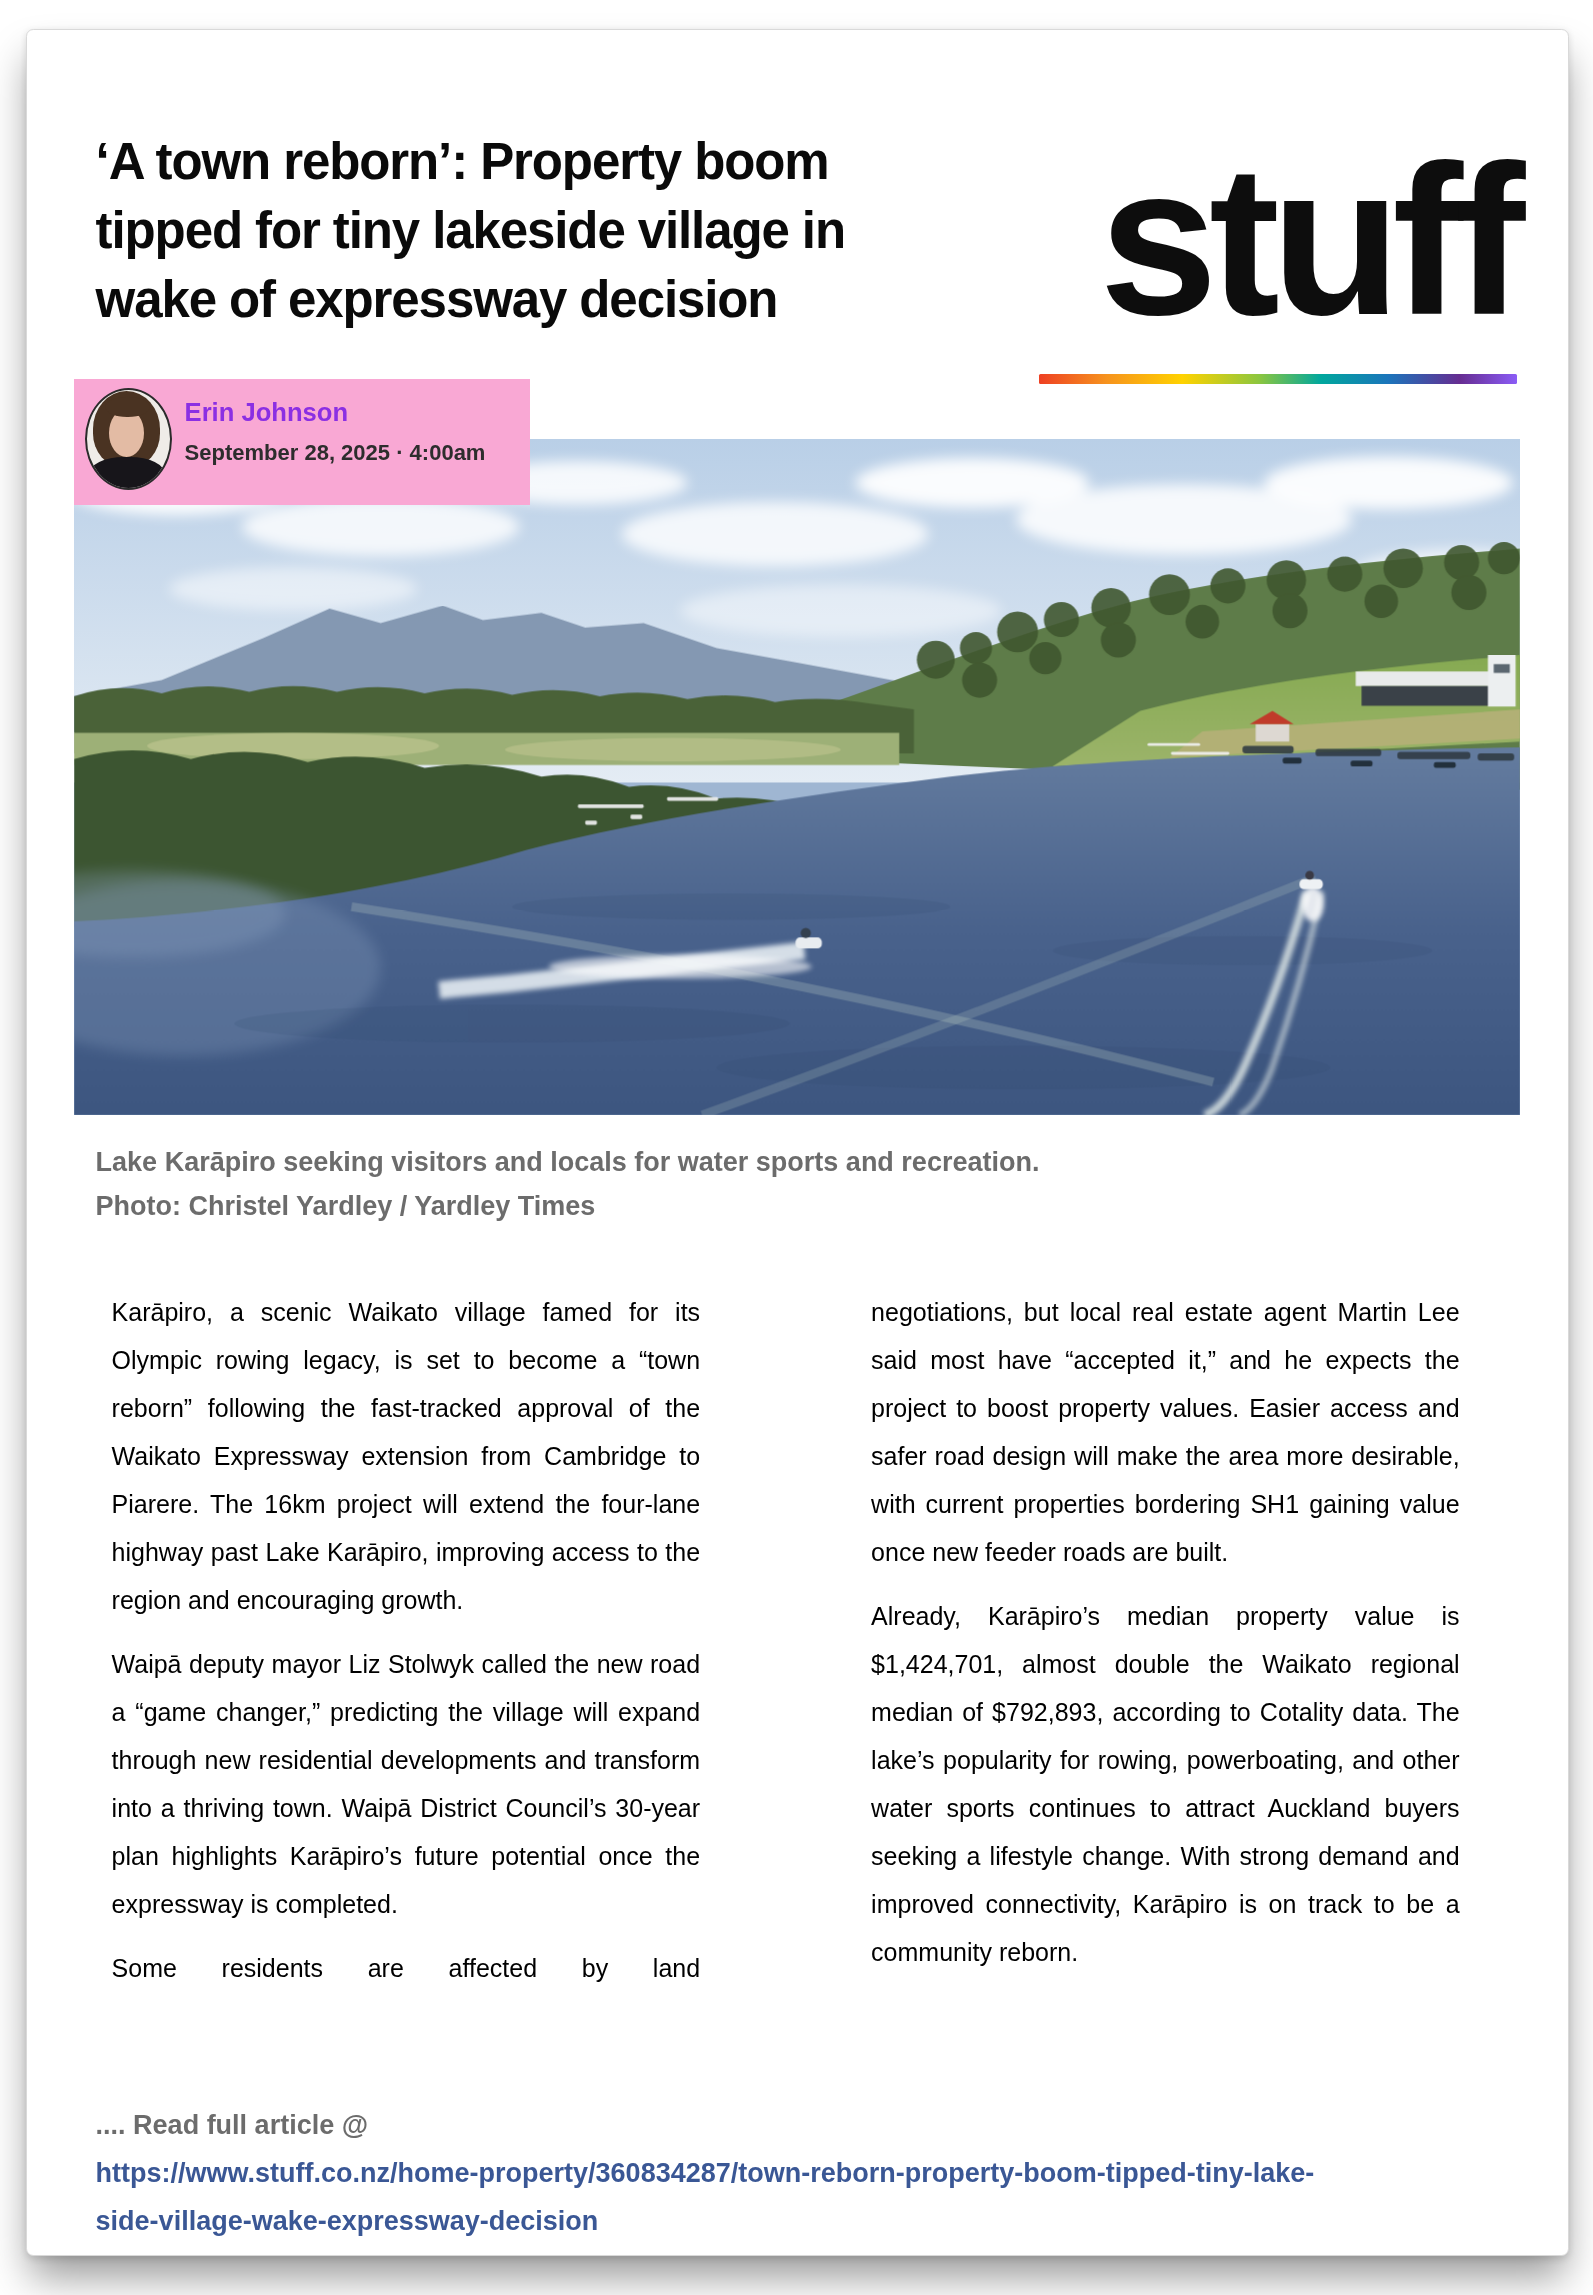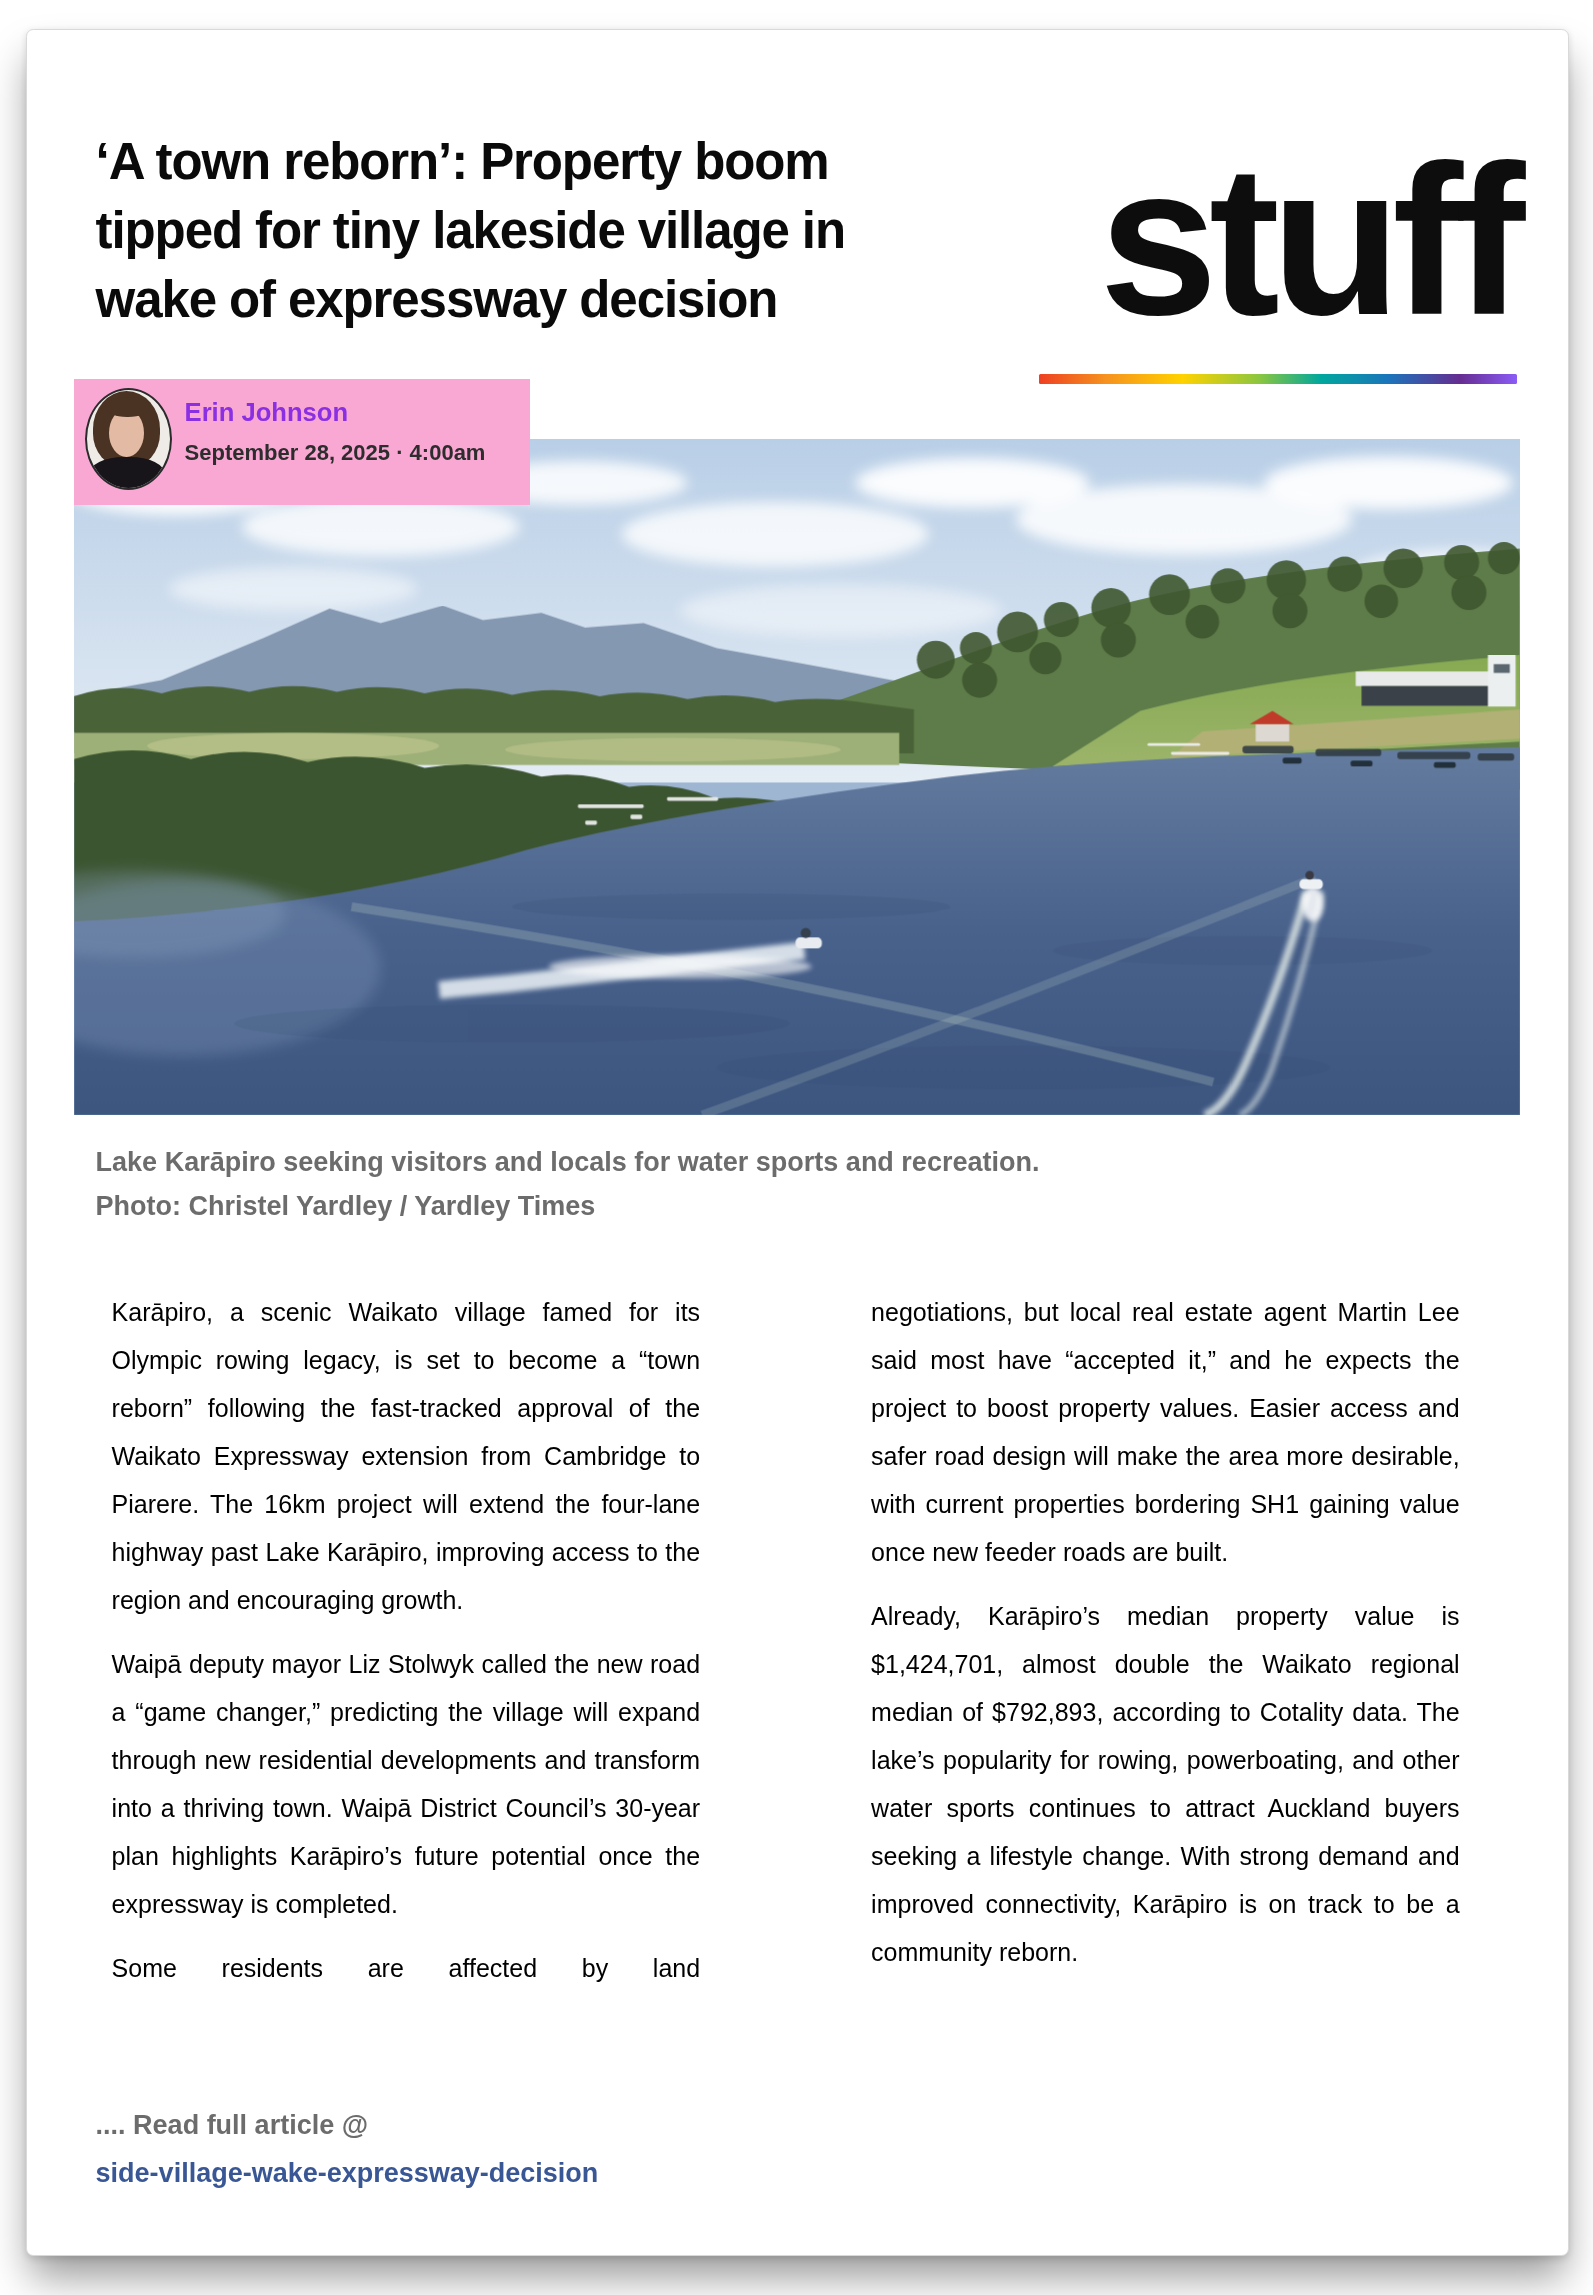--- a/index.html
+++ b/index.html
@@ -217,18 +217,19 @@
     </div>
     <div class="col">
       <p>negotiations, but local real estate agent Martin Lee said most have “accepted it,” and he expects the project to boost property values. Easier access and safer road design will make the area more desirable, with current properties bordering SH1 gaining value once new feeder roads are built.</p>
       <p>Already, Karāpiro’s median property value is $1,424,701, almost double the Waikato regional median of $792,893, according to Cotality data. The lake’s popularity for rowing, powerboating, and other water sports continues to attract Auckland buyers seeking a lifestyle change. With strong demand and improved connectivity, Karāpiro is on track to be a community reborn.</p>
     </div>
   </div>
 
   <div class="footer">
     <div class="footer-lead">.... Read full article @</div>
     <a class="footer-url" href="#">
+      <span style="display:block">https://www.stuff.co.nz/home-property/360834287/town-reborn-property-boom-tipped-tiny-lake-</span>
       <span style="display:block">side-village-wake-expressway-decision</span>
     </a>
   </div>
 
 </div>
 
 
 </body></html>

